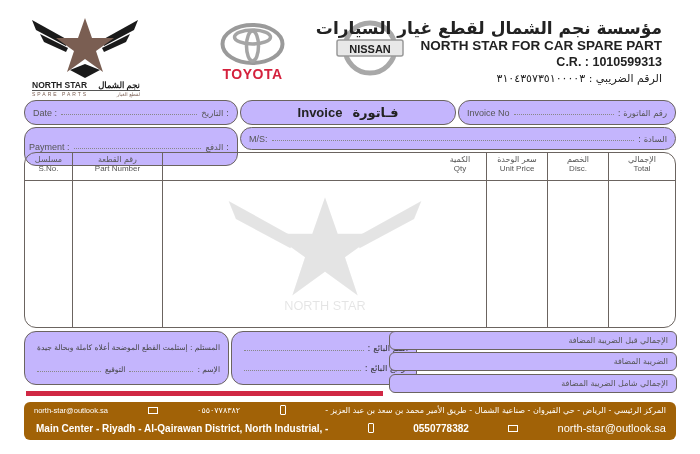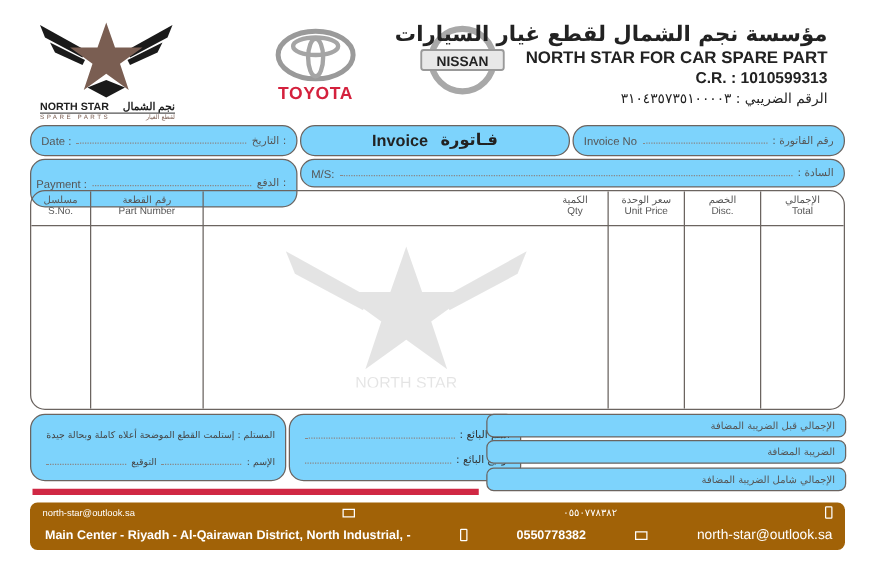--- a/index.html
+++ b/index.html
@@ -19,21 +19,21 @@
 
   .nissan { left: 335px; top: 18px; width: 70px; height: 60px; }
 
   .company { right: 38px; top: 18px; text-align: right; }
   .company .ar { font-size: 17px; font-weight: bold; color: #222; direction: rtl; font-family: "DejaVu Sans", sans-serif; }
   .company .en { font-size: 13.5px; font-weight: bold; color: #222; margin-top: 0px; }
   .company .cr { font-size: 12.5px; font-weight: bold; color: #222; margin-top: 2px; }
   .company .tax { font-size: 11px; color: #222; direction: rtl; margin-top: 3px; font-family: "DejaVu Sans", sans-serif; }
 
   
-  .pill { position: absolute; border: 1.5px solid #6b6460; border-radius: 12px; background: #7dd3fc; display: flex; align-items: center; font-size: 9px; color: #555; padding: 0 8px; }
+  .pill { position: absolute; border: 1.5px solid #6b6460; border-radius: 12px; background: #c4b5fd; display: flex; align-items: center; font-size: 9px; color: #555; padding: 0 8px; }
   .dots { flex: 1; border-bottom: 1px dotted #888; margin: 0 4px; height: 1px; align-self: center; margin-top: 4px; }
   .ar-lbl { font-family: "DejaVu Sans", sans-serif; font-size: 8.5px; direction: rtl; color: #555; text-align: right; }
 
   .invoice-title { justify-content: center; font-weight: bold; font-size: 13px; color: #222; gap: 10px; }
   .invoice-title .ar { font-family: "DejaVu Sans", sans-serif; direction: rtl; font-size: 13px; }
 
   
   .table-wrap { position: absolute; left: 24px; top: 152px; width: 652px; height: 176px; border: 1.5px solid #6b6460; border-radius: 12px; overflow: hidden; padding-left: 28px; }
   .thead { position: absolute; left: 0; top: 0; right: 0; height: 28px; border-bottom: 1.5px solid #6b6460; }
   .col { position: absolute; top: 0; bottom: 0; border-right: 1.5px solid #6b6460; }
@@ -218,20 +218,21 @@
 </div>
 
 <div class="abs redbar"></div>
 
 <div class="abs footer">
   <div class="f-top">
     <span>north-star@outlook.sa</span>
     <span class="mail-ico"></span>
     <span class="ar">٠٥٥٠٧٧٨٣٨٢</span>
     <span class="phone-ico"></span>
+    <span class="ar">المركز الرئيسي - الرياض - حي القيروان - صناعية الشمال - طريق الأمير محمد بن سعد بن عبد العزيز -</span>
   </div>
   <div class="f-bot">
     <span>Main Center - Riyadh - Al-Qairawan District, North Industrial, -</span>
     <span class="phone-ico"></span>
     <span>0550778382</span>
     <span class="mail-ico"></span>
     <span class="email">north-star@outlook.sa</span>
   </div>
 </div>
 

